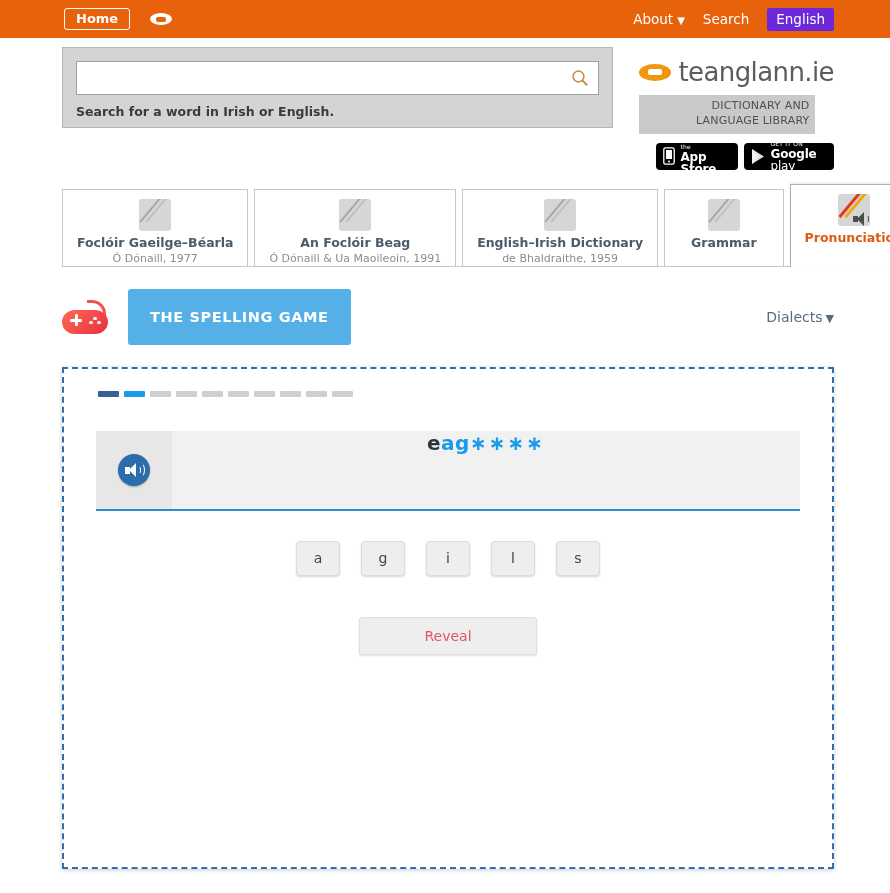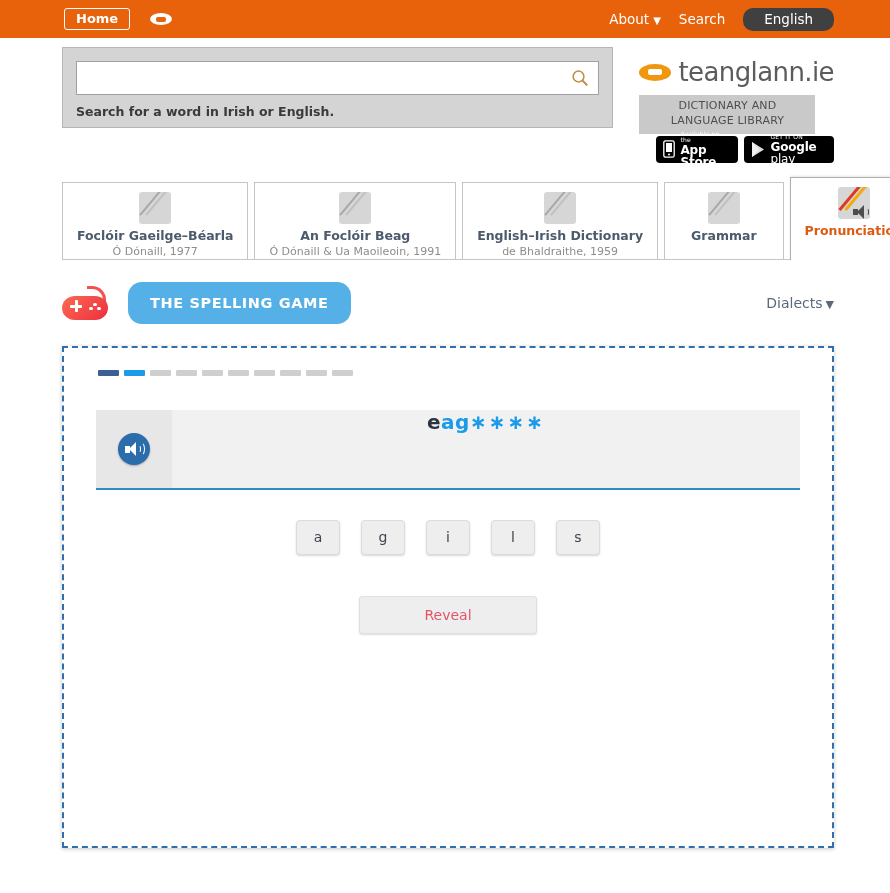--- a/index.html
+++ b/index.html
@@ -81,24 +81,24 @@
     color: #ffffff;
     font-size: 13.5px;
     cursor: pointer;
     white-space: nowrap;
   }
   .nav-link .caret {
     font-size: 10px;
     margin-left: 4px;
   }
   .lang-active {
-    background: #404040;
+    background: #6d28d9;
     color: #ffffff;
-    padding: 3px 21px 4px;
-    border-radius: 10px;
+    padding: 3px 9px 4px;
+    border-radius: 2px;
     font-size: 13.5px;
     cursor: pointer;
   }
 
   
   .header-row {
     display: flex;
     padding: 9px 56px 0 62px;
     box-sizing: border-box;
     align-items: flex-start;
@@ -182,28 +182,28 @@
     color: #5c5c5c;
     letter-spacing: -0.6px;
     font-family: "DejaVu Sans", "Liberation Sans", sans-serif;
   }
   .brand-sub {
     margin-top: 8px;
     background: #c9c9c9;
     color: #4e4e4e;
     font-size: 11px;
     letter-spacing: 0.2px;
-    text-align: center;
+    text-align: right;
     padding: 4px 6px 5px;
     width: 176px;
     box-sizing: border-box;
     line-height: 1.35;
   }
   .store-row {
-    margin-top: 2px;
+    margin-top: 9px;
     display: flex;
     gap: 6px;
     padding-left: 17px;
   }
   .store-badge {
     background: #000000;
     border-radius: 4px;
     height: 27px;
     display: flex;
     align-items: center;
@@ -402,22 +402,22 @@
     border-bottom: none;
     border-radius: 0 14px 0 0;
   }
   .spelling-btn {
     background: #55b0e8;
     color: #ffffff;
     font-size: 14.5px;
     font-weight: bold;
     letter-spacing: 0.6px;
     border: none;
-    border-radius: 14px;
-    padding: 13px 22px;
+    border-radius: 3px;
+    padding: 20px 22px;
     cursor: pointer;
     font-family: "DejaVu Sans", "Liberation Sans", sans-serif;
   }
   .dialects {
     margin-left: auto;
     color: #5a6a7a;
     font-size: 14px;
     cursor: pointer;
     white-space: nowrap;
   }

